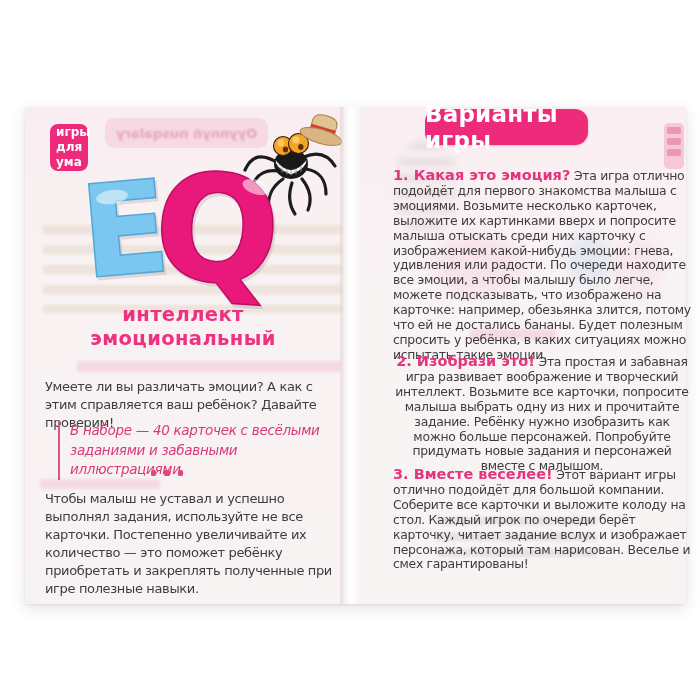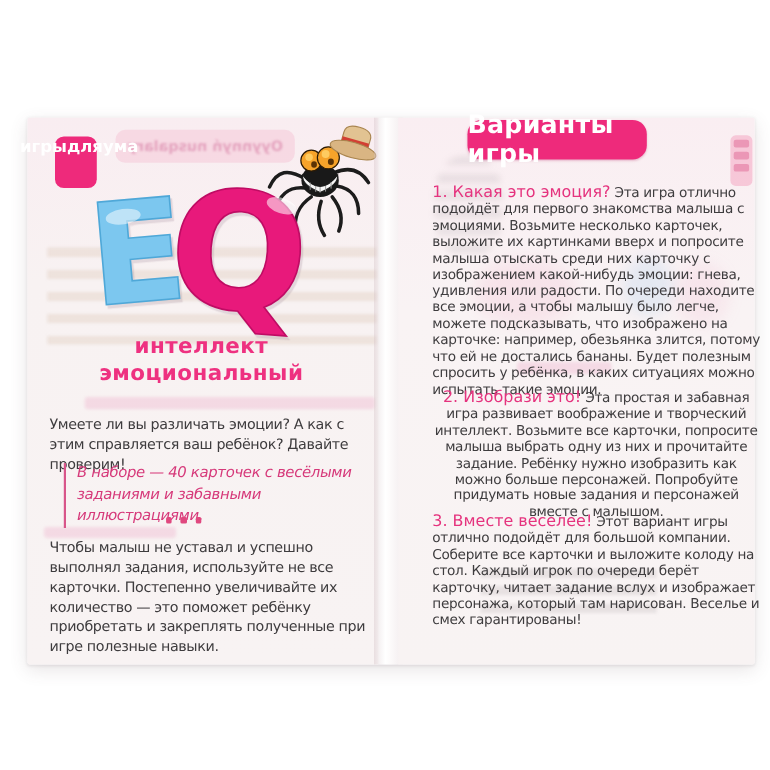--- a/index.html
+++ b/index.html
@@ -30,42 +30,42 @@
   .ghost-pink-line{background:rgba(231,122,169,.20);filter:blur(1.4px);border-radius:3px;}
   .ghost-gray-lines{background:repeating-linear-gradient(180deg,rgba(120,110,115,.13) 0px,rgba(120,110,115,.13) 8px,rgba(0,0,0,0) 8px,rgba(0,0,0,0) 16px);
                filter:blur(1.5px);}
   .ghost-blob{filter:blur(7px);border-radius:50%;}
   #ghost-mini-badge{left:302px;top:16px;width:20px;height:46px;border-radius:5px;
                     background:rgba(243,160,190,.5);filter:blur(.6px);}
   #ghost-mini-badge i{display:block;height:7px;margin:4px 3px 0 3px;background:rgba(220,90,140,.45);border-radius:2px;}
 
   
   #corner-badge{left:25px;top:17px;width:38px;height:47px;background:#ee2a7b;border-radius:8px;
-                color:#fff;font-weight:bold;font-size:15px;line-height:1.25;
-                display:flex;flex-direction:row;justify-content:center;padding-left:6px;box-sizing:border-box;}
+                color:#fff;font-weight:bold;font-size:12px;line-height:1.25;
+                display:flex;flex-direction:column;justify-content:center;padding-left:6px;box-sizing:border-box;}
   #eq-logo{left:35px;top:52px;width:260px;height:160px;
            filter:drop-shadow(2px 3px 0 rgba(150,125,140,.22));}
   #logo-subtitle{left:18px;top:196px;width:280px;text-align:center;color:#ee3180;
                  font-weight:bold;font-size:19.5px;line-height:1.25;letter-spacing:.4px;}
   #spider{left:213px;top:0px;width:107px;height:114px;}
 
   .body-text{color:#3e3c3e;font-size:13px;letter-spacing:-.35px;line-height:1.38;}
   #intro{left:20px;top:271px;width:296px;}
   #callout{left:33px;top:314px;width:278px;border-left:2.5px solid #d8558a;padding-left:10px;
            color:#d6397a;font-size:13.5px;font-style:italic;letter-spacing:-.3px;line-height:1.45;font-weight:500;}
   #dots{left:112px;top:363px;width:60px;display:flex;justify-content:center;gap:8px;}
   #dots i{width:5.5px;height:5.5px;background:#e0487f;border-radius:1.5px;display:block;}
   #tip{left:20px;top:383px;width:300px;}
 
   
   #variants-badge{left:63px;top:2px;width:163px;height:36px;background:#ee2a7b;border-radius:13px;
                   color:#fff;font-weight:bold;font-size:23px;display:flex;align-items:center;justify-content:center;
                   letter-spacing:.2px;box-shadow:0 1px 2px rgba(180,30,95,.25);}
   .section{left:31px;width:298px;color:#3e3c3e;font-size:12.4px;letter-spacing:-.3px;line-height:14.9px;}
-  .section .h{color:#e5337e;font-weight:normal;font-size:14.5px;letter-spacing:0;}
+  .section .h{color:#e5337e;font-weight:bold;font-size:14.5px;letter-spacing:0;}
   #section-1{top:61px;}
   #section-2{top:247px;text-align:center;}
   #section-3{top:360px;}
 </style>
 </head>
 <body>
 
 <div id="booklet" class="abs">
 
   <div id="page-left" class="abs">

